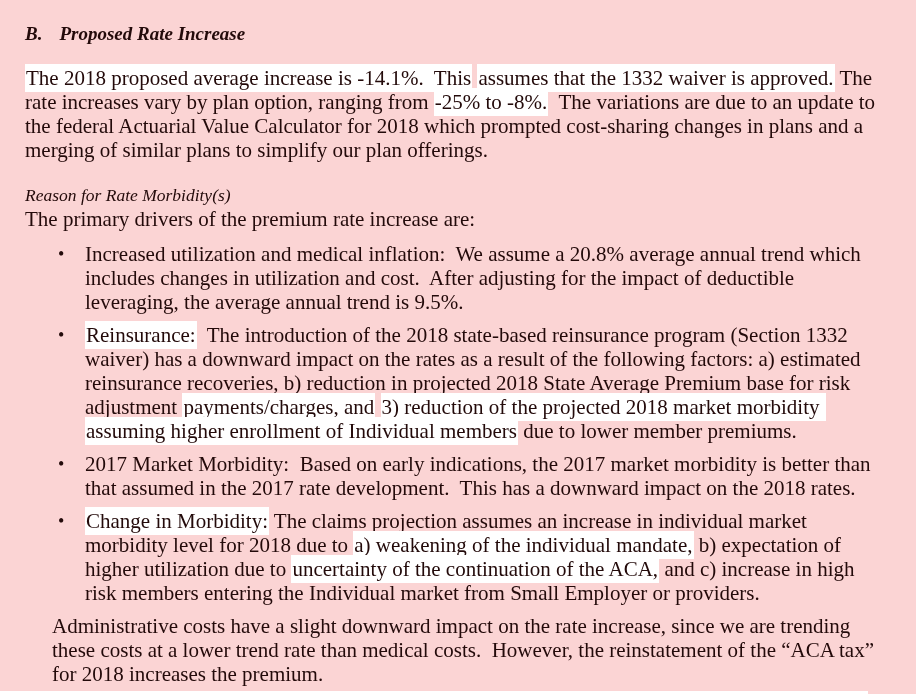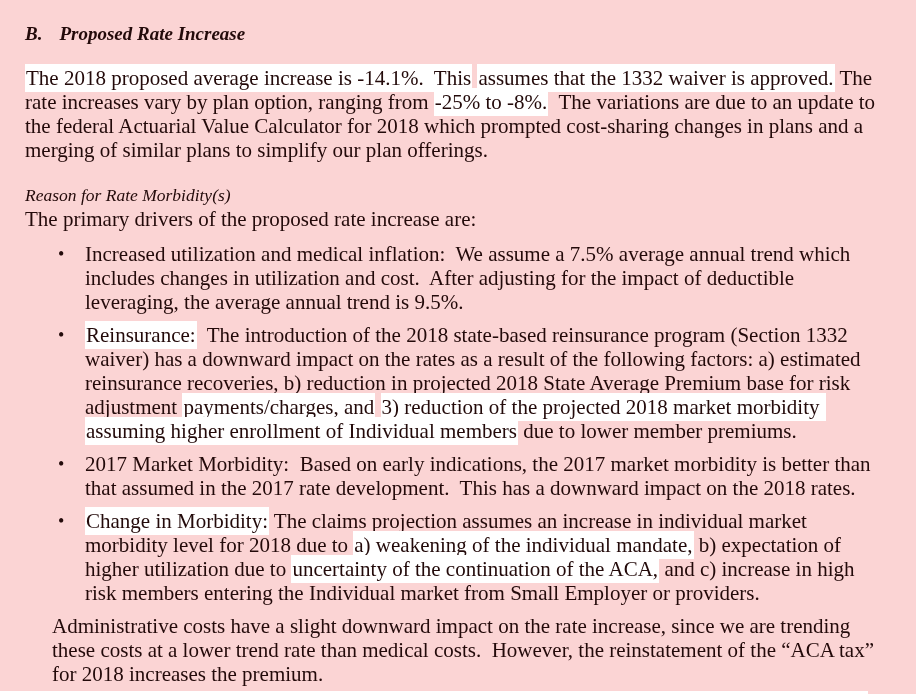--- a/index.html
+++ b/index.html
@@ -73,24 +73,24 @@
 <body>
 
 <div class="page">
 
   <h1><span class="sec-num">B.</span><span>Proposed Rate Increase</span></h1>
 
   <p class="para intro"><span class="hl">The 2018 proposed average increase is -14.1%.  This</span><span> </span><span class="hl">assumes that the 1332 waiver is approved.</span><span> The rate increases vary by plan option, ranging from </span><span class="hl">-25% to -8%.</span><span>  The variations are due to an update to the federal Actuarial Value Calculator for 2018 which prompted cost-sharing changes in plans and a merging of similar plans to simplify our plan offerings.</span></p>
 
   <h2>Reason for Rate Morbidity(s)</h2>
 
-  <p class="para leadin">The primary drivers of the proposed rate increase are:</p>
+  <p class="para leadin">The primary drivers of the premium rate increase are:</p>
 
   <ul class="drivers">
-    <li class="para"><span>Increased utilization and medical inflation:  We assume a 7.5% average annual trend which includes changes in utilization and cost.  After adjusting for the impact of deductible leveraging, the average annual trend is 9.5%.</span></li>
+    <li class="para"><span>Increased utilization and medical inflation:  We assume a 20.8% average annual trend which includes changes in utilization and cost.  After adjusting for the impact of deductible leveraging, the average annual trend is 9.5%.</span></li>
     <li class="para"><span class="hl">Reinsurance:</span><span>  The introduction of the 2018 state-based reinsurance program (Section 1332 waiver) has a downward impact on the rates as a result of the following factors: a) estimated reinsurance recoveries, b) reduction in projected 2018 State Average Premium base for risk adjustment </span><span class="hl">payments/charges, and</span><span> </span><span class="hl">3) reduction of the projected 2018 market morbidity assuming higher enrollment of Individual members</span><span> due to lower member premiums.</span></li>
     <li class="para"><span>2017 Market Morbidity:  Based on early indications, the 2017 market morbidity is better than that assumed in the 2017 rate development.  This has a downward impact on the 2018 rates.</span></li>
     <li class="para"><span class="hl">Change in Morbidity:</span><span> The claims projection assumes an increase in individual market morbidity level for 2018 due to </span><span class="hl">a) weakening of the individual mandate,</span><span> b) expectation of higher utilization due to </span><span class="hl">uncertainty of the continuation of the ACA,</span><span> and c) increase in high risk members entering the Individual market from Small Employer or providers.</span></li>
   </ul>
 
   <p class="para closing"><span>Administrative costs have a slight downward impact on the rate increase, since we are trending these costs at a lower trend rate than medical costs.  However, the reinstatement of the “ACA tax” for 2018 increases the premium.</span></p>
 
 </div>
 
 <div class="page-edge"></div>

